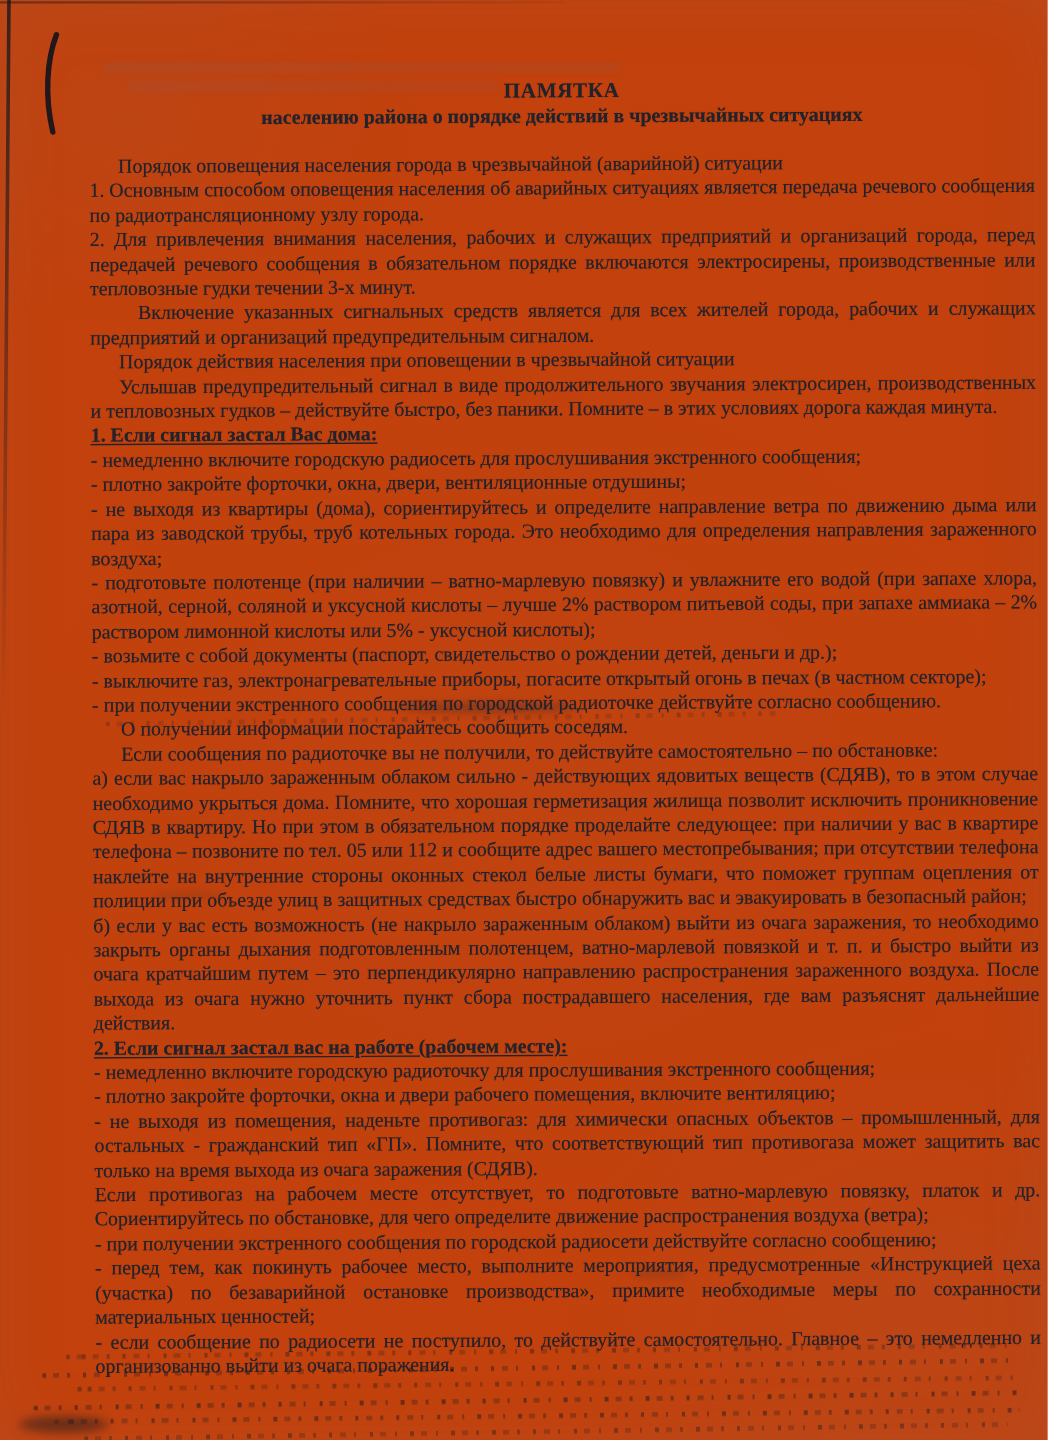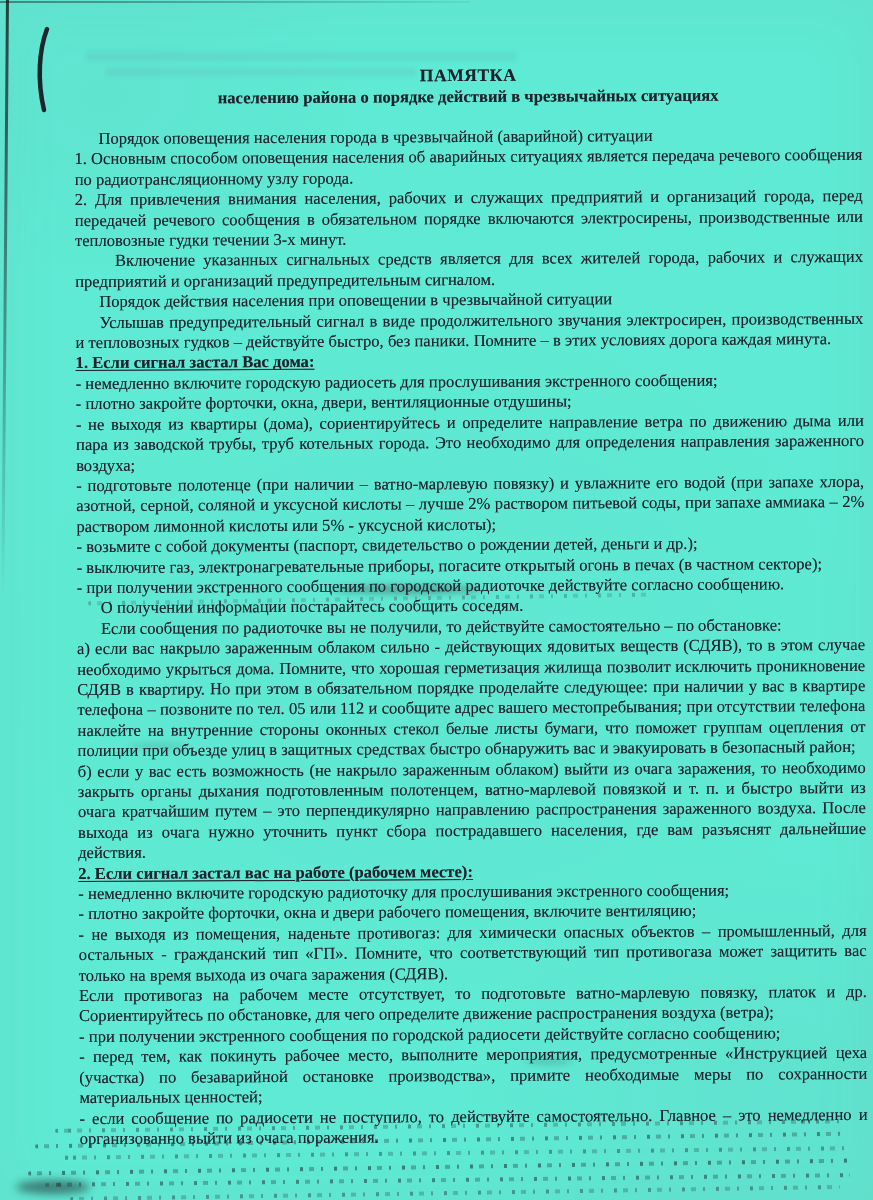--- a/index.html
+++ b/index.html
@@ -3,21 +3,21 @@
 <meta charset="utf-8">
 <style>
   html, body { margin:0; padding:0; }
   body {
     width:873px; height:1200px;
     background:#ffffff;
     font-family:"Liberation Serif", serif;
   }
   .page {
     position:relative; width:873px; height:1200px;
-    background:#5eead4; overflow:hidden;
+    background:#c2410c; overflow:hidden;
     box-shadow: inset 0 0 60px rgba(140,140,150,.10);
   }
   .page::before {
     content:""; position:absolute; inset:0; pointer-events:none;
     background:
       radial-gradient(ellipse 420px 300px at 12% 8%, rgba(120,125,145,.06), transparent 60%),
       radial-gradient(ellipse 520px 420px at 88% 92%, rgba(120,125,145,.07), transparent 60%),
       radial-gradient(ellipse 650px 520px at 50% 55%, rgba(130,130,145,.03), transparent 70%);
   }
   

